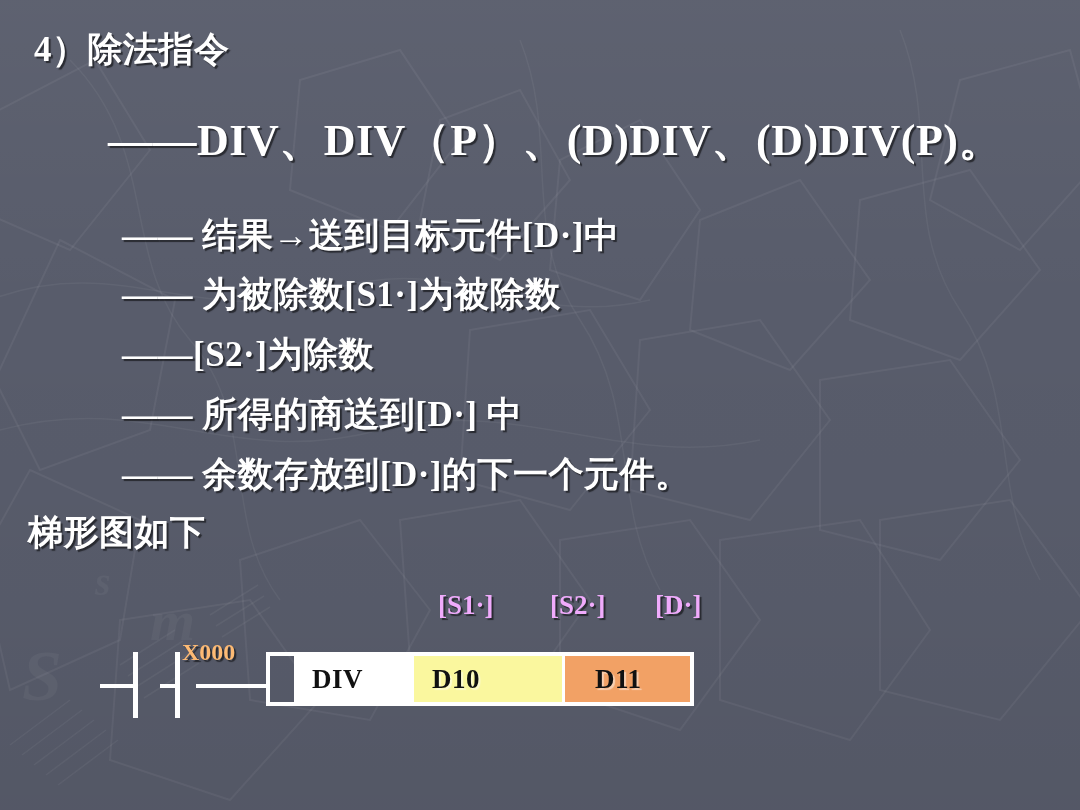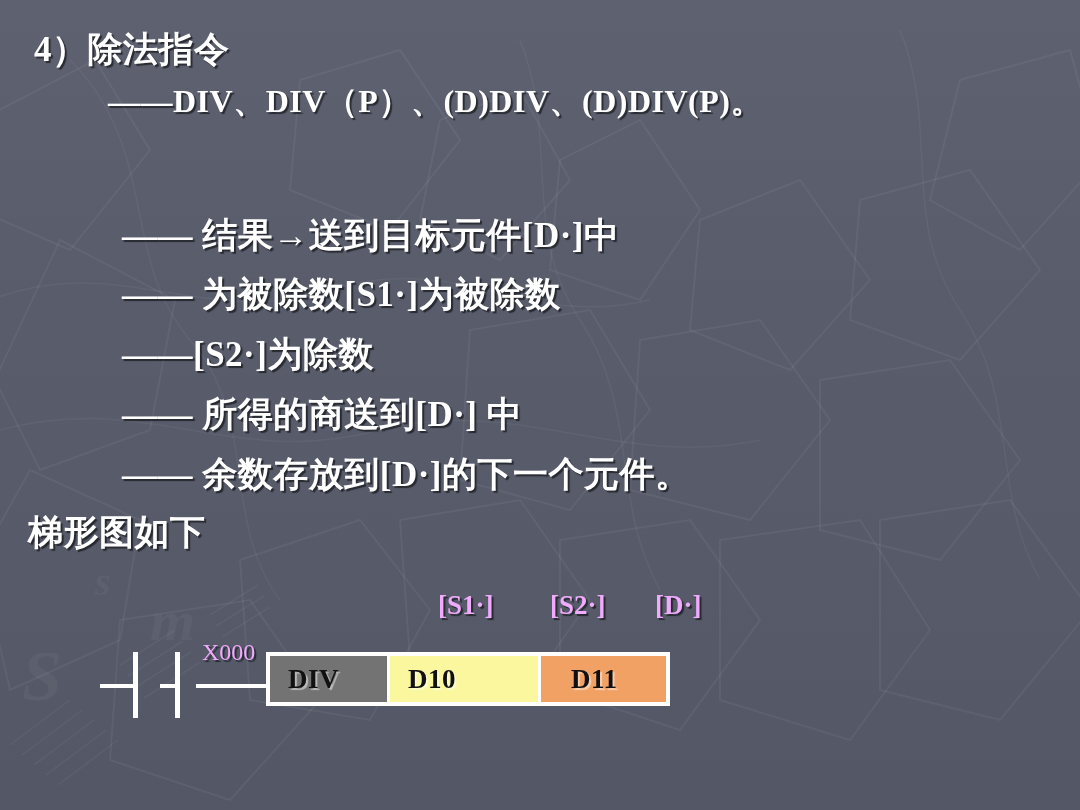--- a/index.html
+++ b/index.html
@@ -46,21 +46,21 @@
   .line {
     position: absolute;
     white-space: nowrap;
     color: #ffffff;
     text-shadow: 2px 2px 1px rgba(0,0,0,0.55);
     font-weight: bold;
     letter-spacing: 0.5px;
   }
 
   .l-title   { left: 34px;  top: 26px;  font-size: 35px; }
-  .l-sub     { left: 108px; top: 80px;  font-size: 32px; }
+  .l-sub     { left: 108px; top: 111px;  font-size: 44px; }
   .l-use     { left: 28px;  top: 152px; font-size: 35px; }
   .l-i1      { left: 122px; top: 212px; font-size: 35px; }
   .l-i2      { left: 122px; top: 271px; font-size: 35px; }
   .l-i3      { left: 122px; top: 331px; font-size: 35px; }
   .l-i4      { left: 122px; top: 391px; font-size: 35px; }
   .l-i5      { left: 122px; top: 451px; font-size: 35px; }
   .l-ladder  { left: 28px;  top: 509px; font-size: 35px; }
 
   
   #ladder {
@@ -104,25 +104,24 @@
   #wire-c { left: 196px; width: 70px; }
 
   #bar-1 { left: 133px; top: 62px; height: 66px; }
   #bar-2 { left: 175px; top: 62px; height: 66px; }
 
   #x000 {
     position: absolute;
     left: 182px;
     top: 49px;
     font-size: 24px;
-    font-weight: normal;
-    color: #f0abfc;
+    font-weight: bold;
+    color: #fdba74;
     text-shadow: 2px 2px 1px rgba(0,0,0,0.55);
     white-space: nowrap;
-    margin-left: 20px;
   }
 
   
   #instr-block {
     position: absolute;
     left: 266px;
     top: 62px;
     height: 46px;
     display: flex;
     border: 4px solid #ffffff;
@@ -220,21 +219,21 @@
     <div class="rail h-wire" id="wire-a" style="background: rgb(255, 255, 255);"></div>
     <div class="rail h-wire" id="wire-b" style="background: rgb(255, 255, 255);"></div>
     <div class="rail h-wire" id="wire-c" style="background: rgb(255, 255, 255);"></div>
 
     <div class="rail v-bar" id="bar-1" style="background: rgb(255, 255, 255);"></div>
     <div class="rail v-bar" id="bar-2" style="background: rgb(255, 255, 255);"></div>
 
     <div id="x000">X000</div>
 
     <div id="instr-block" style="border-color: rgb(255, 255, 255);">
-      <div class="cell cell-div" style="background: #737373;">
+      <div class="cell cell-div" style="background: #ffffff; margin-left: 24px;">
         <span>DIV</span>
       </div>
       <div class="cell cell-d10" style="background: rgb(250, 247, 158);">
         <span>D10</span>
       </div>
       <div class="cell cell-d11" style="background: rgb(242, 161, 101);">
         <span>D11</span>
       </div>
     </div>
 

